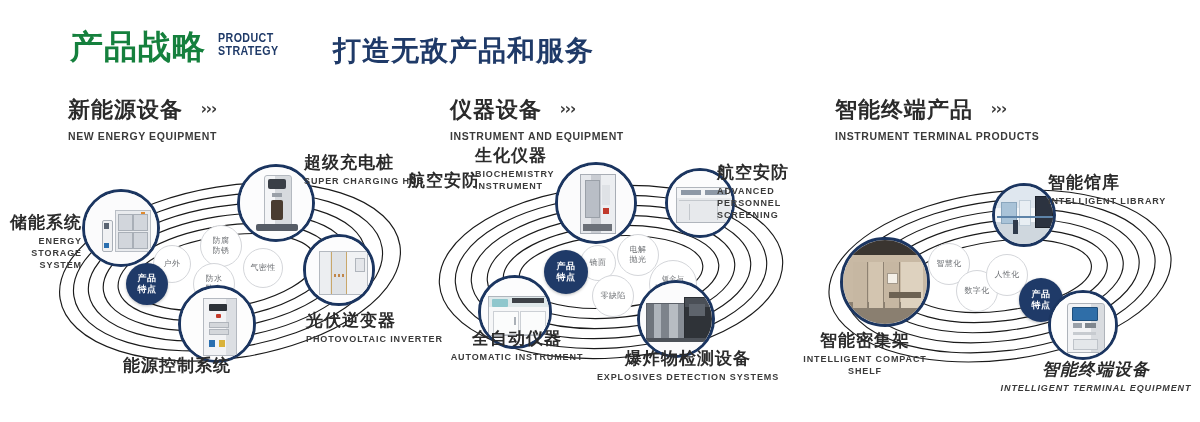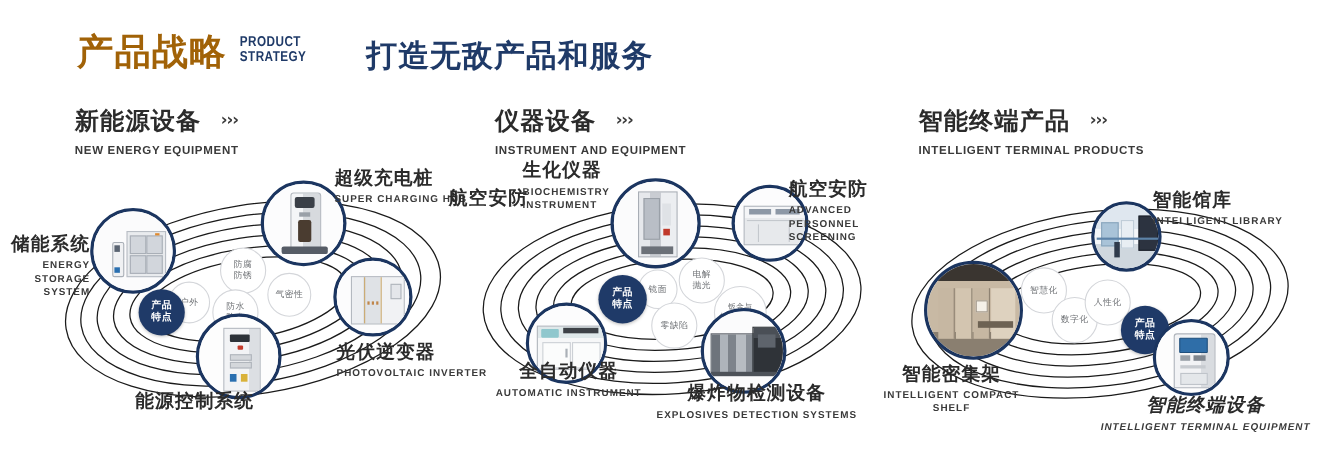--- a/index.html
+++ b/index.html
@@ -11,21 +11,21 @@
     overflow:hidden;
     position:relative;
     color:#231f20;
   }
   #stage{position:absolute;left:0;top:0;width:1200px;height:422px;}
 
   
   .hdr{position:absolute;left:0;top:0;width:1200px;height:90px;}
   .hdr-main{
     position:absolute;left:70px;top:27px;
-    font-size:33px;font-weight:bold;color:#a16207;
+    font-size:33px;font-weight:bold;color:#15803d;
     letter-spacing:1px;line-height:40px;
     font-family:"DejaVu Sans","Liberation Sans",sans-serif;
   }
   .hdr-en{
     position:absolute;left:218px;top:31px;
     font-size:13px;font-weight:bold;color:#1f3a68;
     line-height:13px;letter-spacing:0.5px;
     transform:scaleX(0.82);transform-origin:left top;
     font-family:"Liberation Sans",sans-serif;
   }
@@ -145,37 +145,37 @@
       <span class="sec-arrows">›››</span>
     </div>
     <div class="sec-en">INSTRUMENT AND EQUIPMENT</div>
   </div>
 
   <div class="sec-head" style="left:835px;top:96px;">
     <div class="sec-cn">
       <span>智能终端产品</span>
       <span class="sec-arrows">›››</span>
     </div>
-    <div class="sec-en">INTELLIGENT TERMINAL PRODUCTS</div>
+    <div class="sec-en">INSTRUMENT TERMINAL PRODUCTS</div>
   </div>
 
   <div class="cluster" style="left:30px;">
 
     <svg class="rings" viewBox="0 0 400 270">
       <g fill="none" stroke="#1a1a1a" stroke-width="1.15">
         <ellipse cx="200" cy="122" rx="172" ry="86" transform="rotate(-9 200 122)"></ellipse>
         <ellipse cx="198" cy="122" rx="156" ry="76" transform="rotate(-9 198 122)"></ellipse>
         <ellipse cx="197" cy="122" rx="140" ry="66" transform="rotate(-9 197 122)"></ellipse>
         <ellipse cx="196" cy="122" rx="124" ry="56" transform="rotate(-9 196 122)"></ellipse>
         <ellipse cx="195" cy="122" rx="108" ry="46" transform="rotate(-9 195 122)"></ellipse>
         <ellipse cx="194" cy="122" rx="92" ry="36" transform="rotate(-9 194 122)"></ellipse>
       </g>
     </svg>
 
-    <div class="bub" style="left:123px;top:106px;width:38px;height:38px;">
+    <div class="bub" style="left:123px;top:95px;width:38px;height:38px;">
       <span>户外</span>
     </div>
     <div class="bub" style="left:170px;top:75px;width:42px;height:42px;">
       <div>
         <div>防腐</div>
         <div>防锈</div>
       </div>
     </div>
     <div class="bub" style="left:163px;top:113px;width:42px;height:42px;">
       <div>

